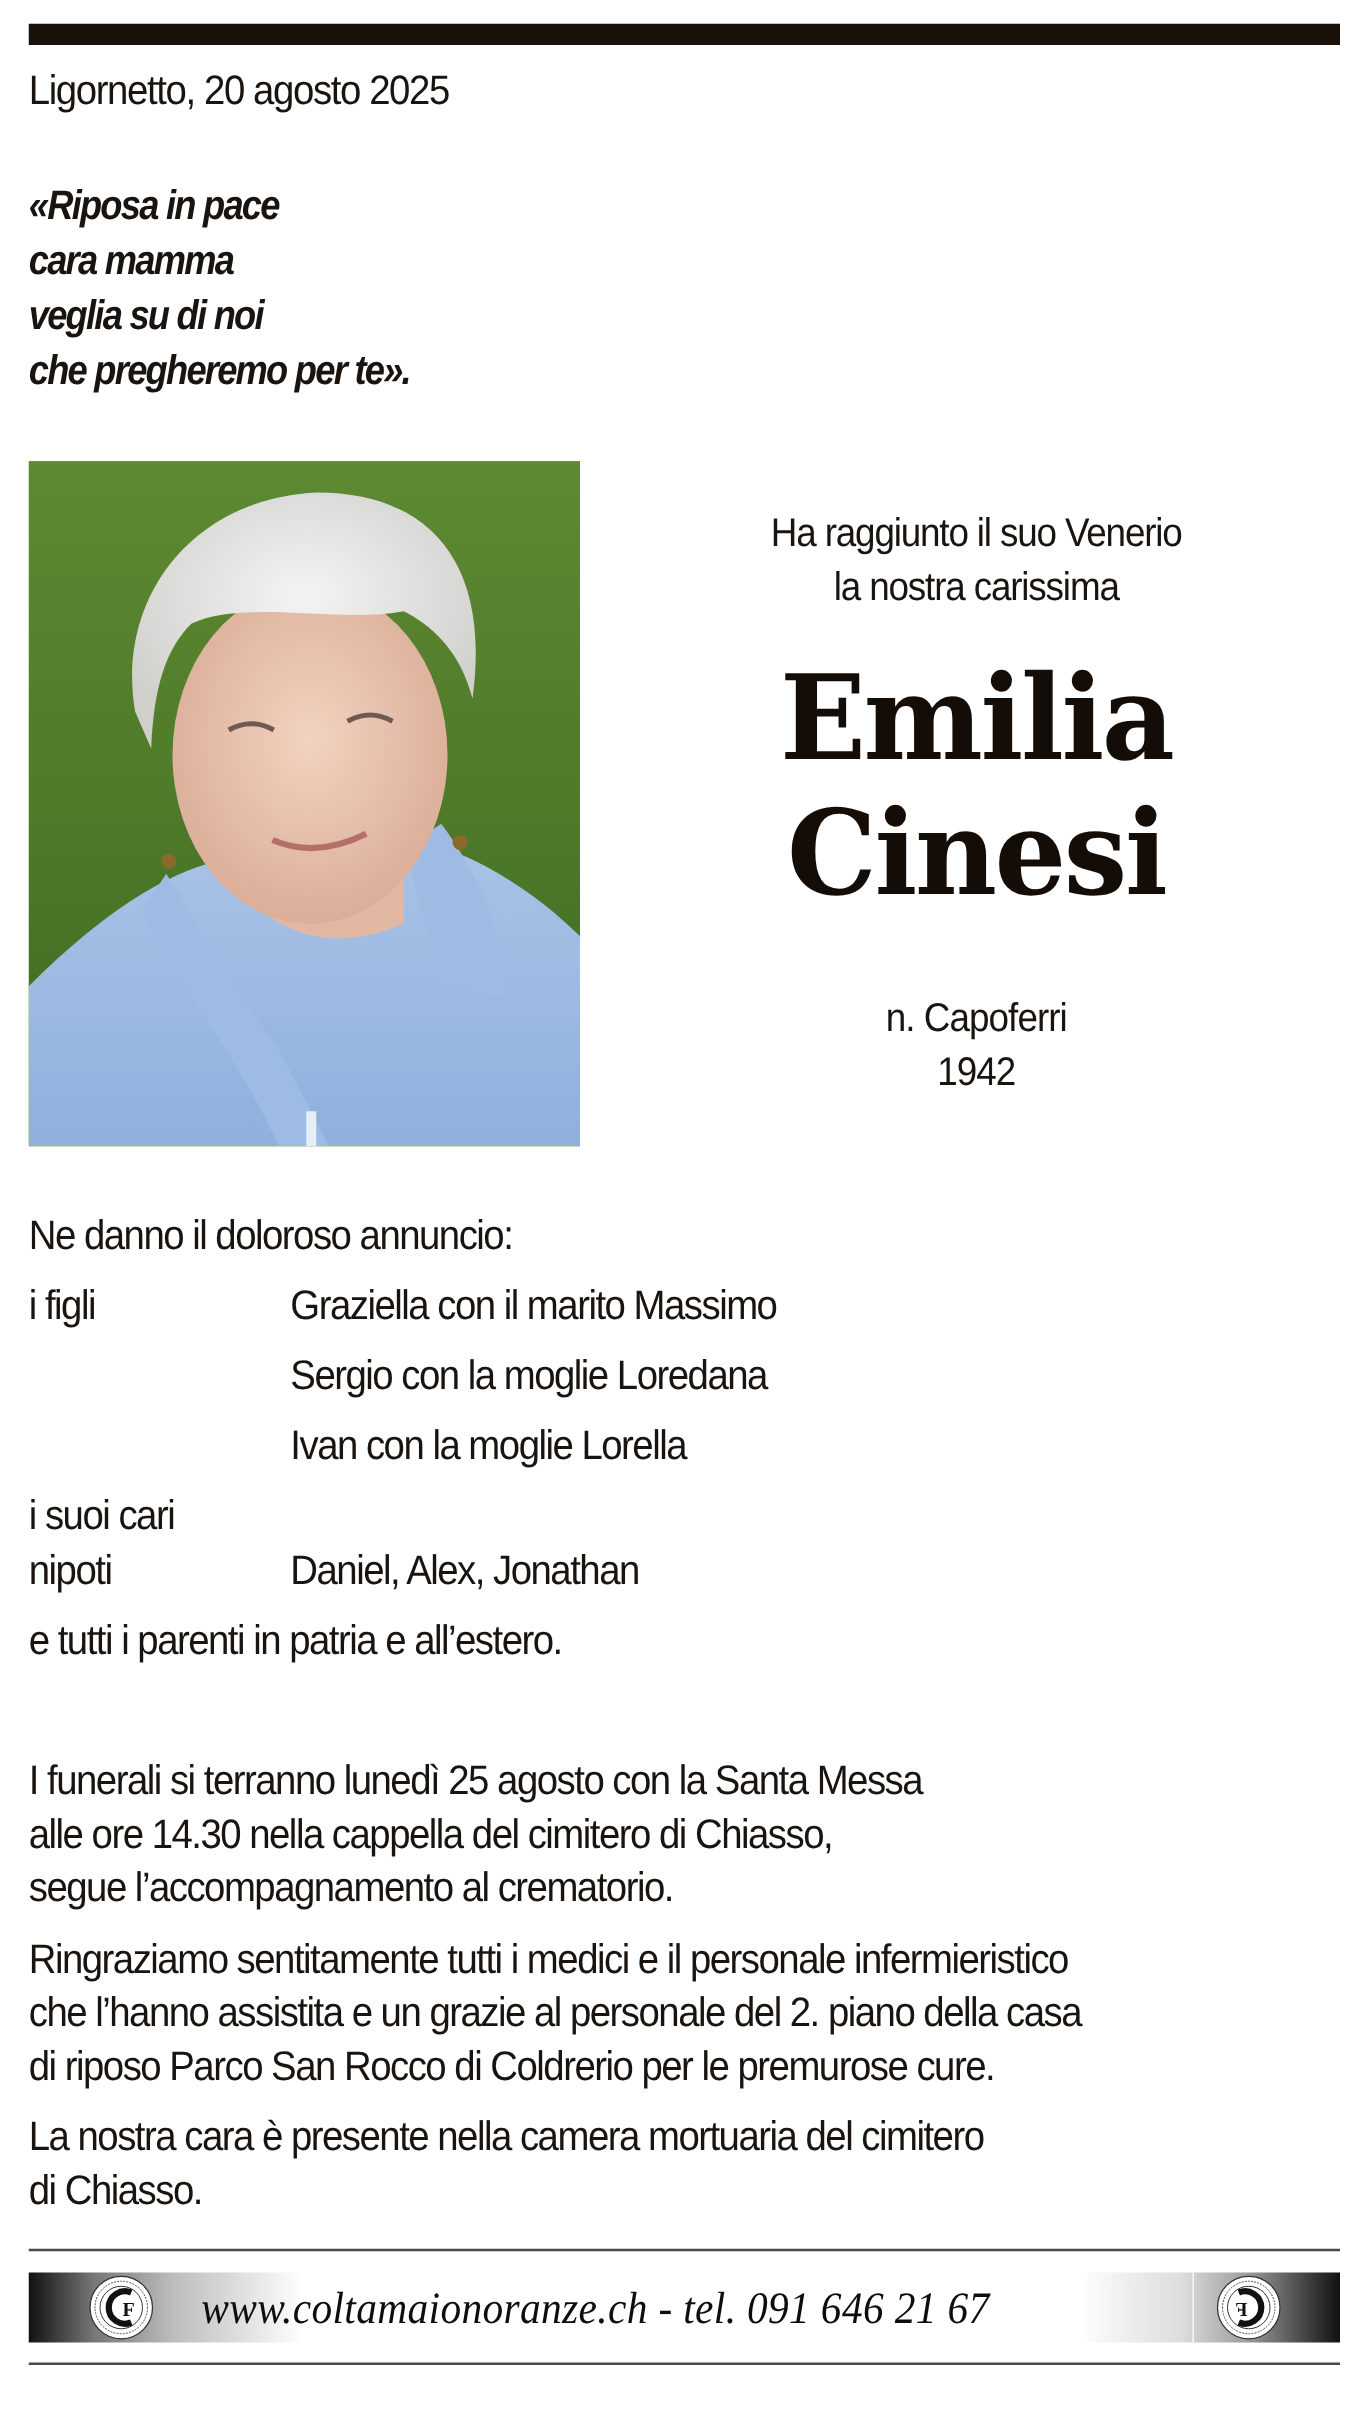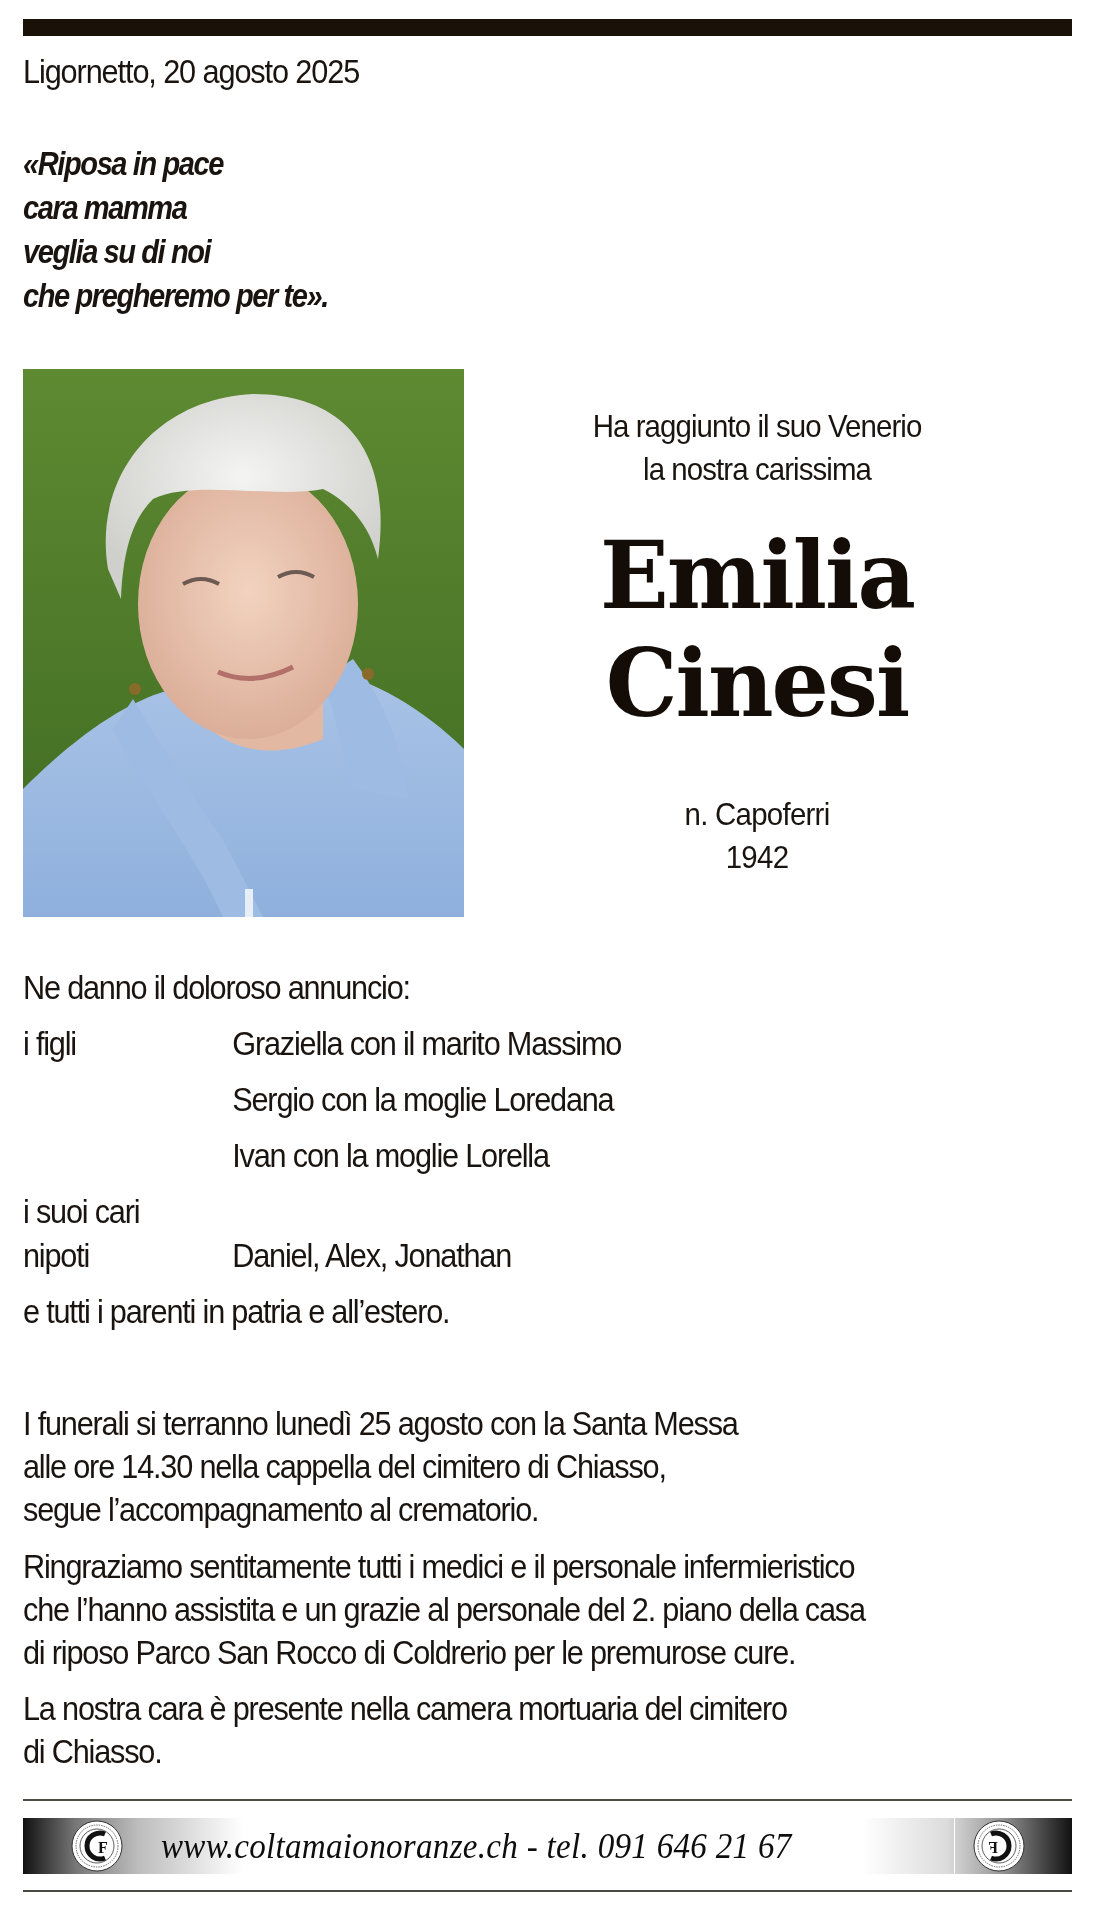--- a/index.html
+++ b/index.html
@@ -44,21 +44,21 @@
     .quote div { white-space: nowrap; }
 
     .photo {
       left: 23px; top: 369px; width: 441px; height: 548px;
       overflow: hidden;
       background: #4d7a2a;
     }
     .photo svg { display: block; }
 
     .right-col {
-      left: 492px; top: 405px; width: 530px;
+      left: 516px; top: 405px; width: 530px;
       text-align: center;
     }
     .intro {
       font-size: 32px;
       line-height: 43px;
       letter-spacing: -1px;
       transform: scaleX(0.92);
     }
     .name {
       margin-top: 30px;

